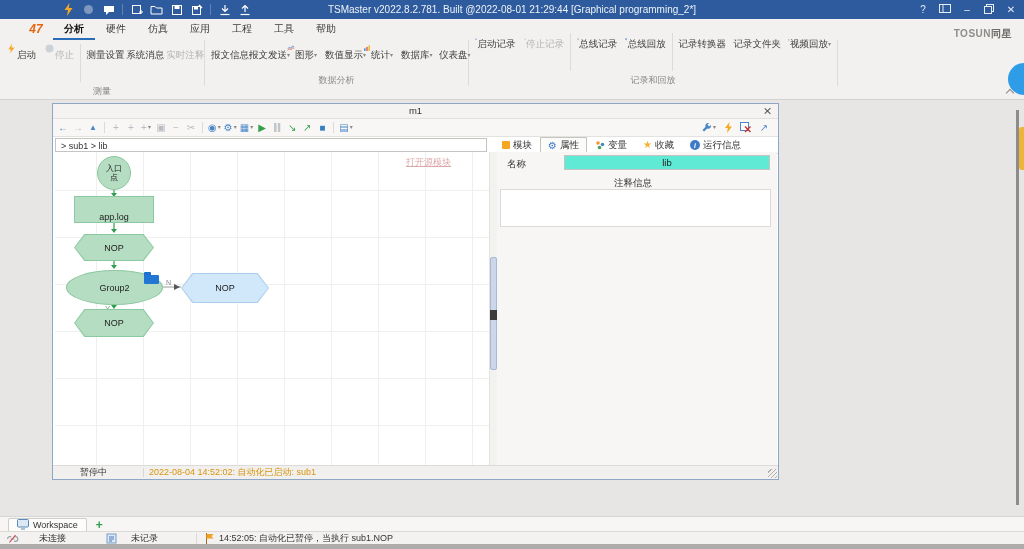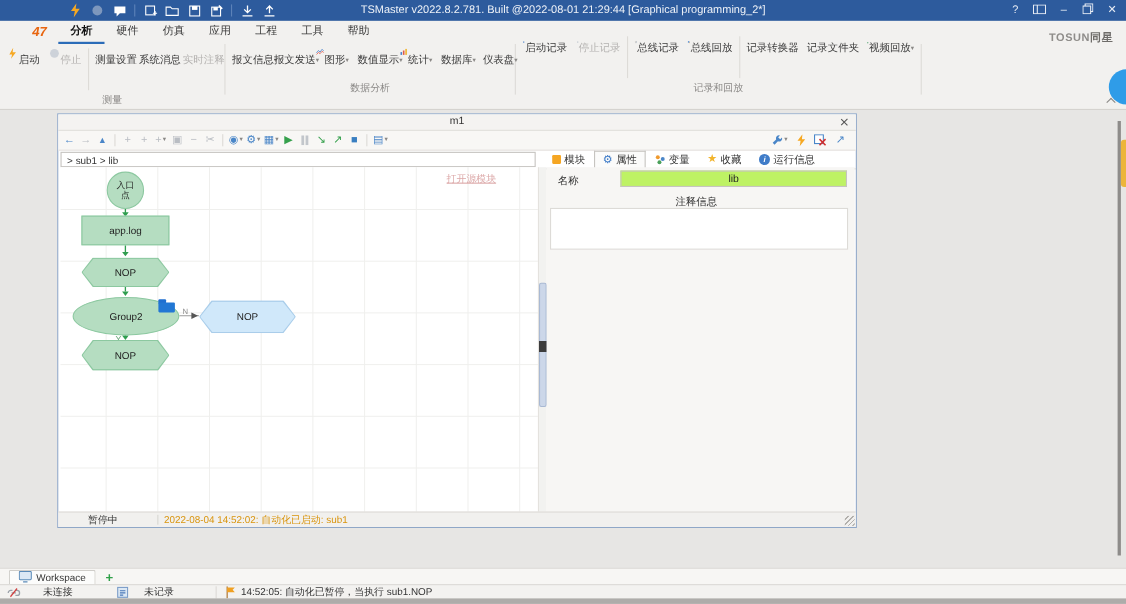--- a/index.html
+++ b/index.html
@@ -67,37 +67,37 @@
 
   .m1-body{position:absolute;left:1px;right:1px;top:48px;bottom:13px;display:flex;}
   .canvas{position:relative;width:434px;margin-left:1px;background:#fff;border-right:1px solid #e4e2de;overflow:hidden;
     background-image:linear-gradient(#efefed 1px,transparent 1px),linear-gradient(90deg,#efefed 1px,transparent 1px);
     background-size:47px 47px;background-position:-6px -9px;}
   .openlink{position:absolute;right:38px;top:4px;font-size:9px;color:#dca8a8;text-decoration:underline;cursor:pointer;}
   .edges{position:absolute;left:0;top:0;}
   .node{position:absolute;display:flex;align-items:center;justify-content:center;font-size:9px;color:#222;box-sizing:border-box;cursor:default;}
   .shape-circle{border-radius:50%;background:#b5ddc1;border:1px solid #8cc8a0;font-size:8px;line-height:9px;text-align:center;}
   .shape-circle span{display:inline-block;width:20px;}
-  .shape-rect{background:#b5ddc1;border:1px solid #8cc8a0;}
+  .shape-rect{background:#b5ddc1;border:1px solid #8cc8a0;align-items:flex-end;}
   .shape-ellipse{border-radius:50%;background:#b5ddc1;border:1px solid #8cc8a0;}
   .shape-hex,.shape-hex-blue{clip-path:polygon(13% 0,87% 0,100% 50%,87% 100%,13% 100%,0 50%);}
   .shape-hex{background:#8cc8a0;} .shape-hex-blue{background:#a9cdea;}
   .hex-in{position:absolute;left:1px;top:1px;right:1px;bottom:1px;clip-path:polygon(13% 0,87% 0,100% 50%,87% 100%,13% 100%,0 50%);display:flex;align-items:center;justify-content:center;}
   .shape-hex .hex-in{background:#b5ddc1;} .shape-hex-blue .hex-in{background:#d0e8fa;}
   .folder{position:absolute;left:89px;top:120px;width:15px;height:13px;z-index:3;}
   .folder:before{content:"";position:absolute;left:0;top:0;width:7px;height:4px;background:#1f6fd0;border-radius:1px 1px 0 0;}
   .folder:after{content:"";position:absolute;left:0;top:3px;width:15px;height:9px;background:#2277d4;border-radius:1px;}
 
   .vsb{position:relative;width:7px;background:#f2f2f0;}
   .vsb-thumb{position:absolute;left:0;top:105px;width:5px;height:111px;background:#ccd7e9;border:1px solid #a9b9d3;border-radius:2px;}
   .vsb-handle{position:absolute;left:0;top:158px;width:7px;height:10px;background:#3c3c3c;}
 
   .rpanel{position:relative;flex:1;background:#f7f6f4;}
   .prop-name-label{position:absolute;left:10px;top:6px;font-size:9.5px;color:#333;}
-  .prop-name-input{position:absolute;left:67px;top:3px;width:206px;height:15px;border:1px solid #c6c4c0;background:#bef264;text-align:center;font-size:9.5px;font-family:inherit;color:#222;box-sizing:border-box;padding:0;}
+  .prop-name-input{position:absolute;left:67px;top:3px;width:206px;height:15px;border:1px solid #c6c4c0;background:#5eead4;text-align:center;font-size:9.5px;font-family:inherit;color:#222;box-sizing:border-box;padding:0;}
   .prop-comment-label{position:absolute;left:0;right:8px;top:25px;text-align:center;font-size:9.5px;color:#333;}
   .prop-comment{position:absolute;left:3px;right:6px;top:37px;height:38px;border:1px solid #dddbd7;background:#fff;resize:none;font-family:inherit;box-sizing:border-box;}
 
   .m1-status{position:absolute;left:0;right:0;bottom:0;height:13px;background:#f1f0ee;border-top:1px solid #dddbd7;display:flex;align-items:center;font-size:9px;}
   .m1-state{padding-left:27px;width:63px;color:#333;}
   .m1-statussep{width:1px;height:9px;background:#d8d6d2;margin-right:5px;}
   .m1-msg{color:#d9940c;}
   .grip{position:absolute;right:1px;bottom:1px;width:9px;height:9px;background:repeating-linear-gradient(135deg,transparent 0 2px,#b2b0ac 2px 3px);}
 
   

